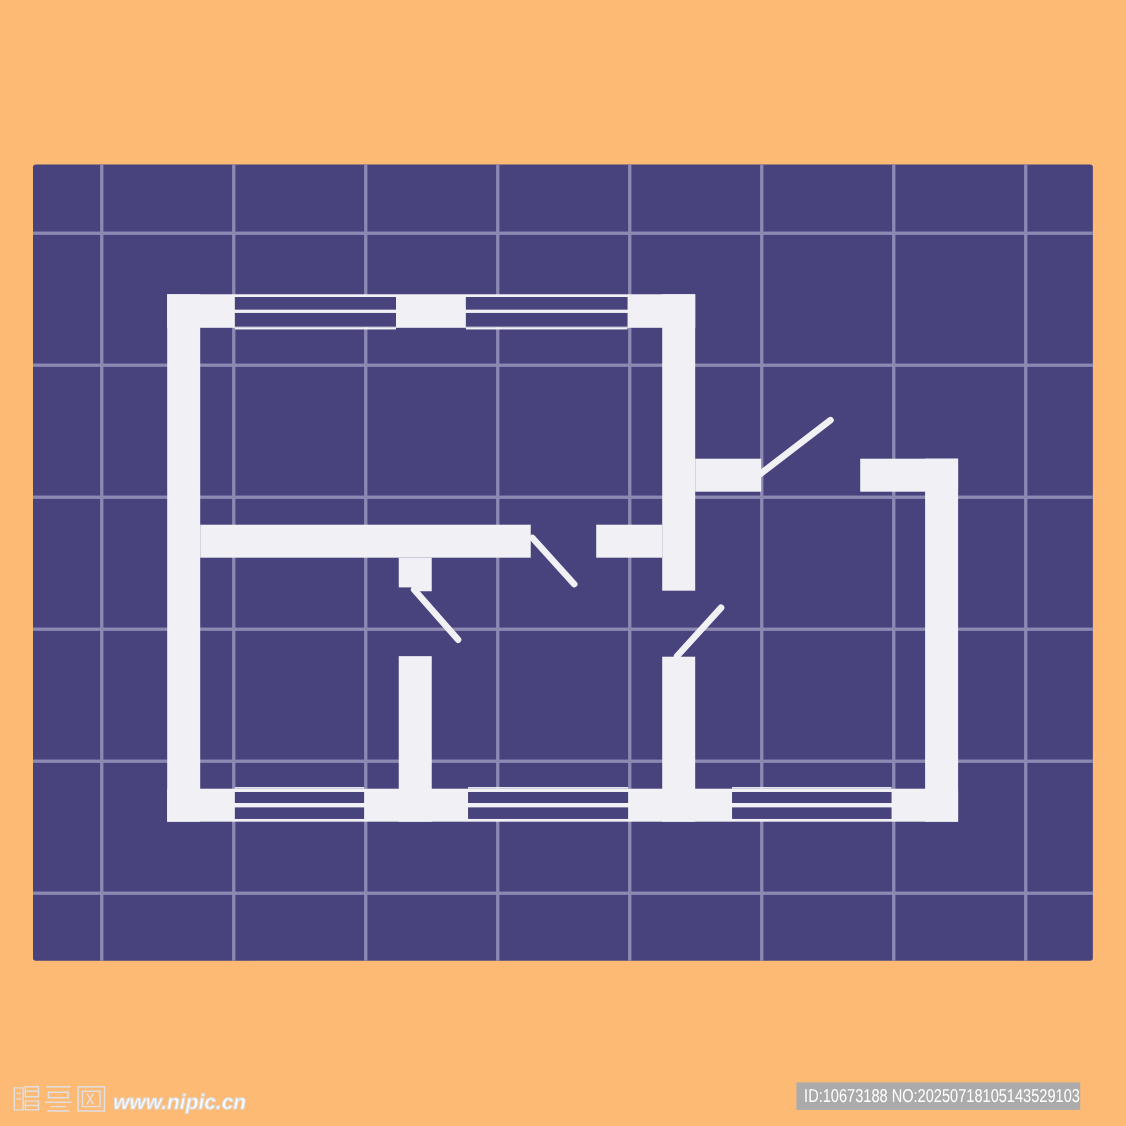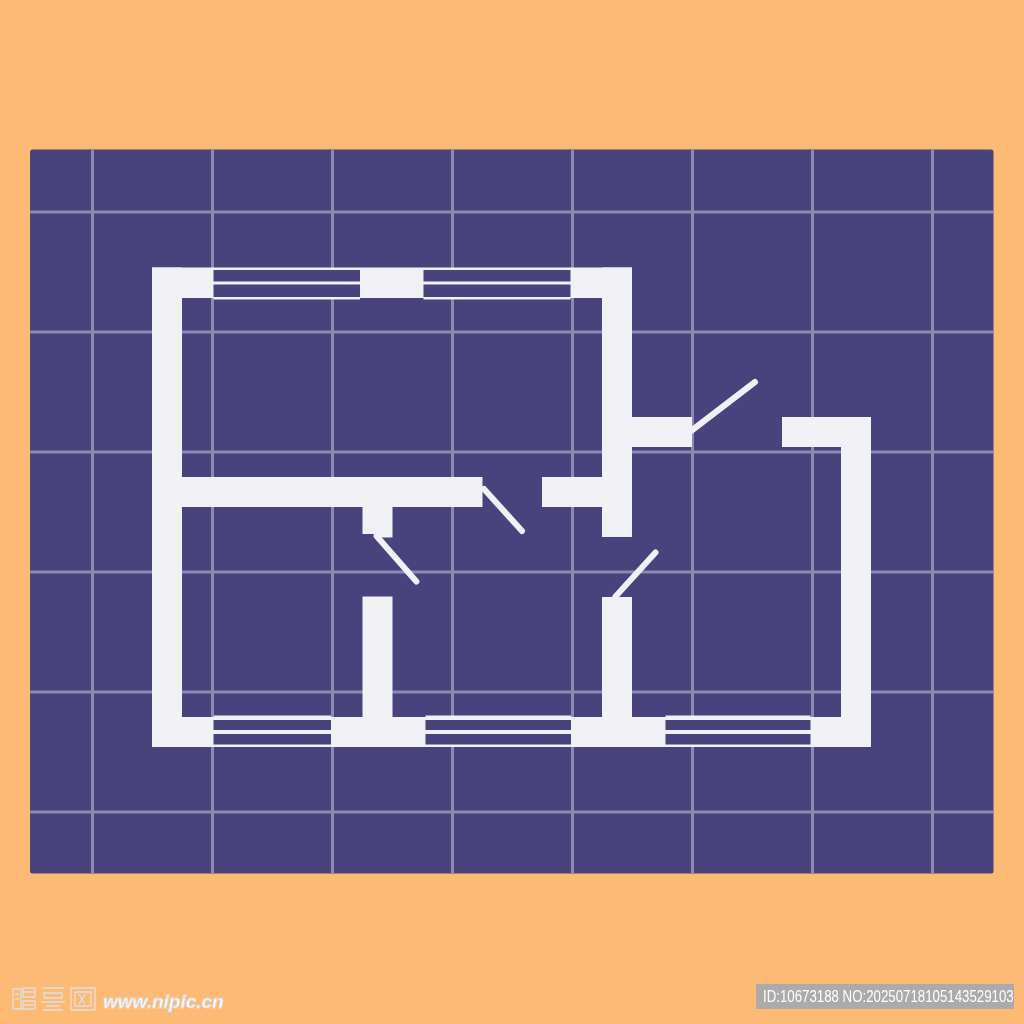--- a/index.html
+++ b/index.html
@@ -1,18 +1,18 @@
 <!DOCTYPE html>
 <html><head>
 <meta charset="utf-8">
 <style>
   html,body{margin:0;padding:0;background:#ffffff;}
   .page{position:relative;width:1024px;height:1024px;background:#fdba74;overflow:hidden;
         font-family:"Liberation Sans", sans-serif;padding-left:44px;}
-  .idbar{position:absolute;left:756px;top:984px;width:258px;height:25px;background:#ababab;
+  .idbar{position:absolute;left:724px;top:984px;width:258px;height:25px;background:#ababab;
          color:#ffffff;font-size:17px;line-height:25px;text-align:center;white-space:nowrap;}
   .idbar span{display:inline-block;transform:scaleX(0.78);transform-origin:0 50%;margin-left:7px;}
 </style>
 </head>
 <body>
 <div class="page">
 
 <svg width="1024" height="1024" viewBox="0 0 1024 1024" style="position:absolute;left:0;top:0;">
   <defs>
     <filter id="gblur" x="-5%" y="-5%" width="110%" height="110%">

